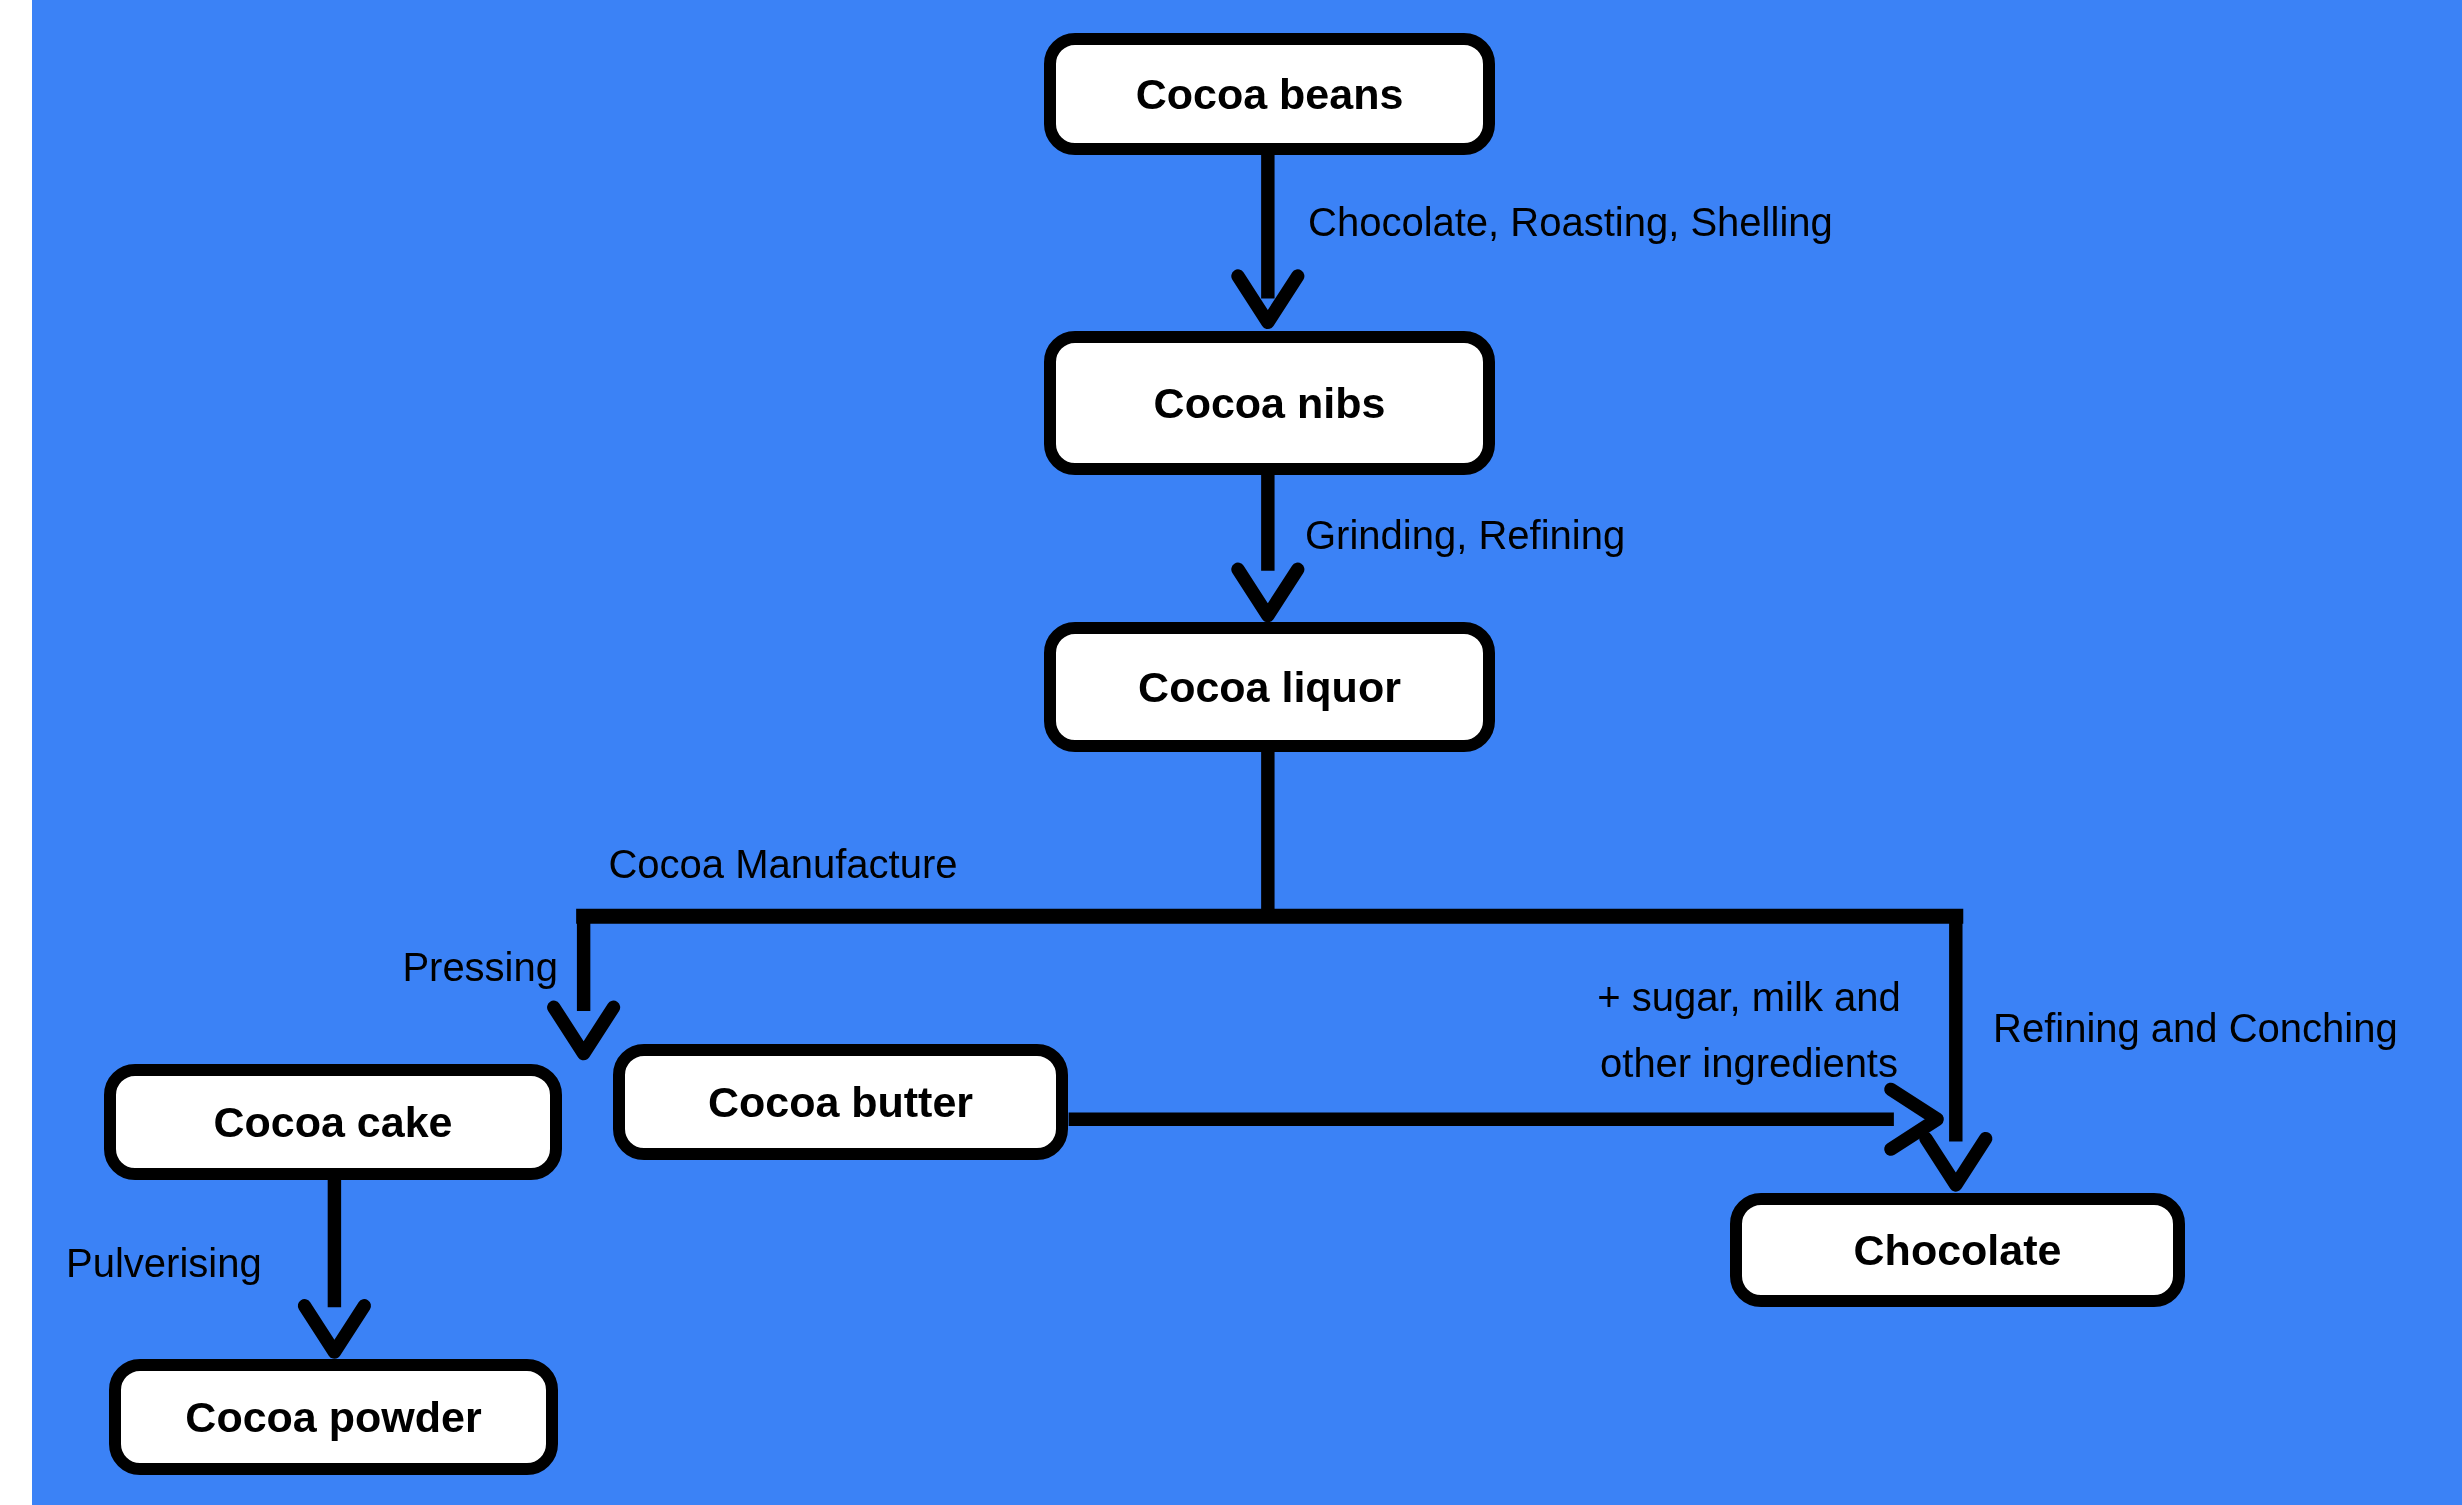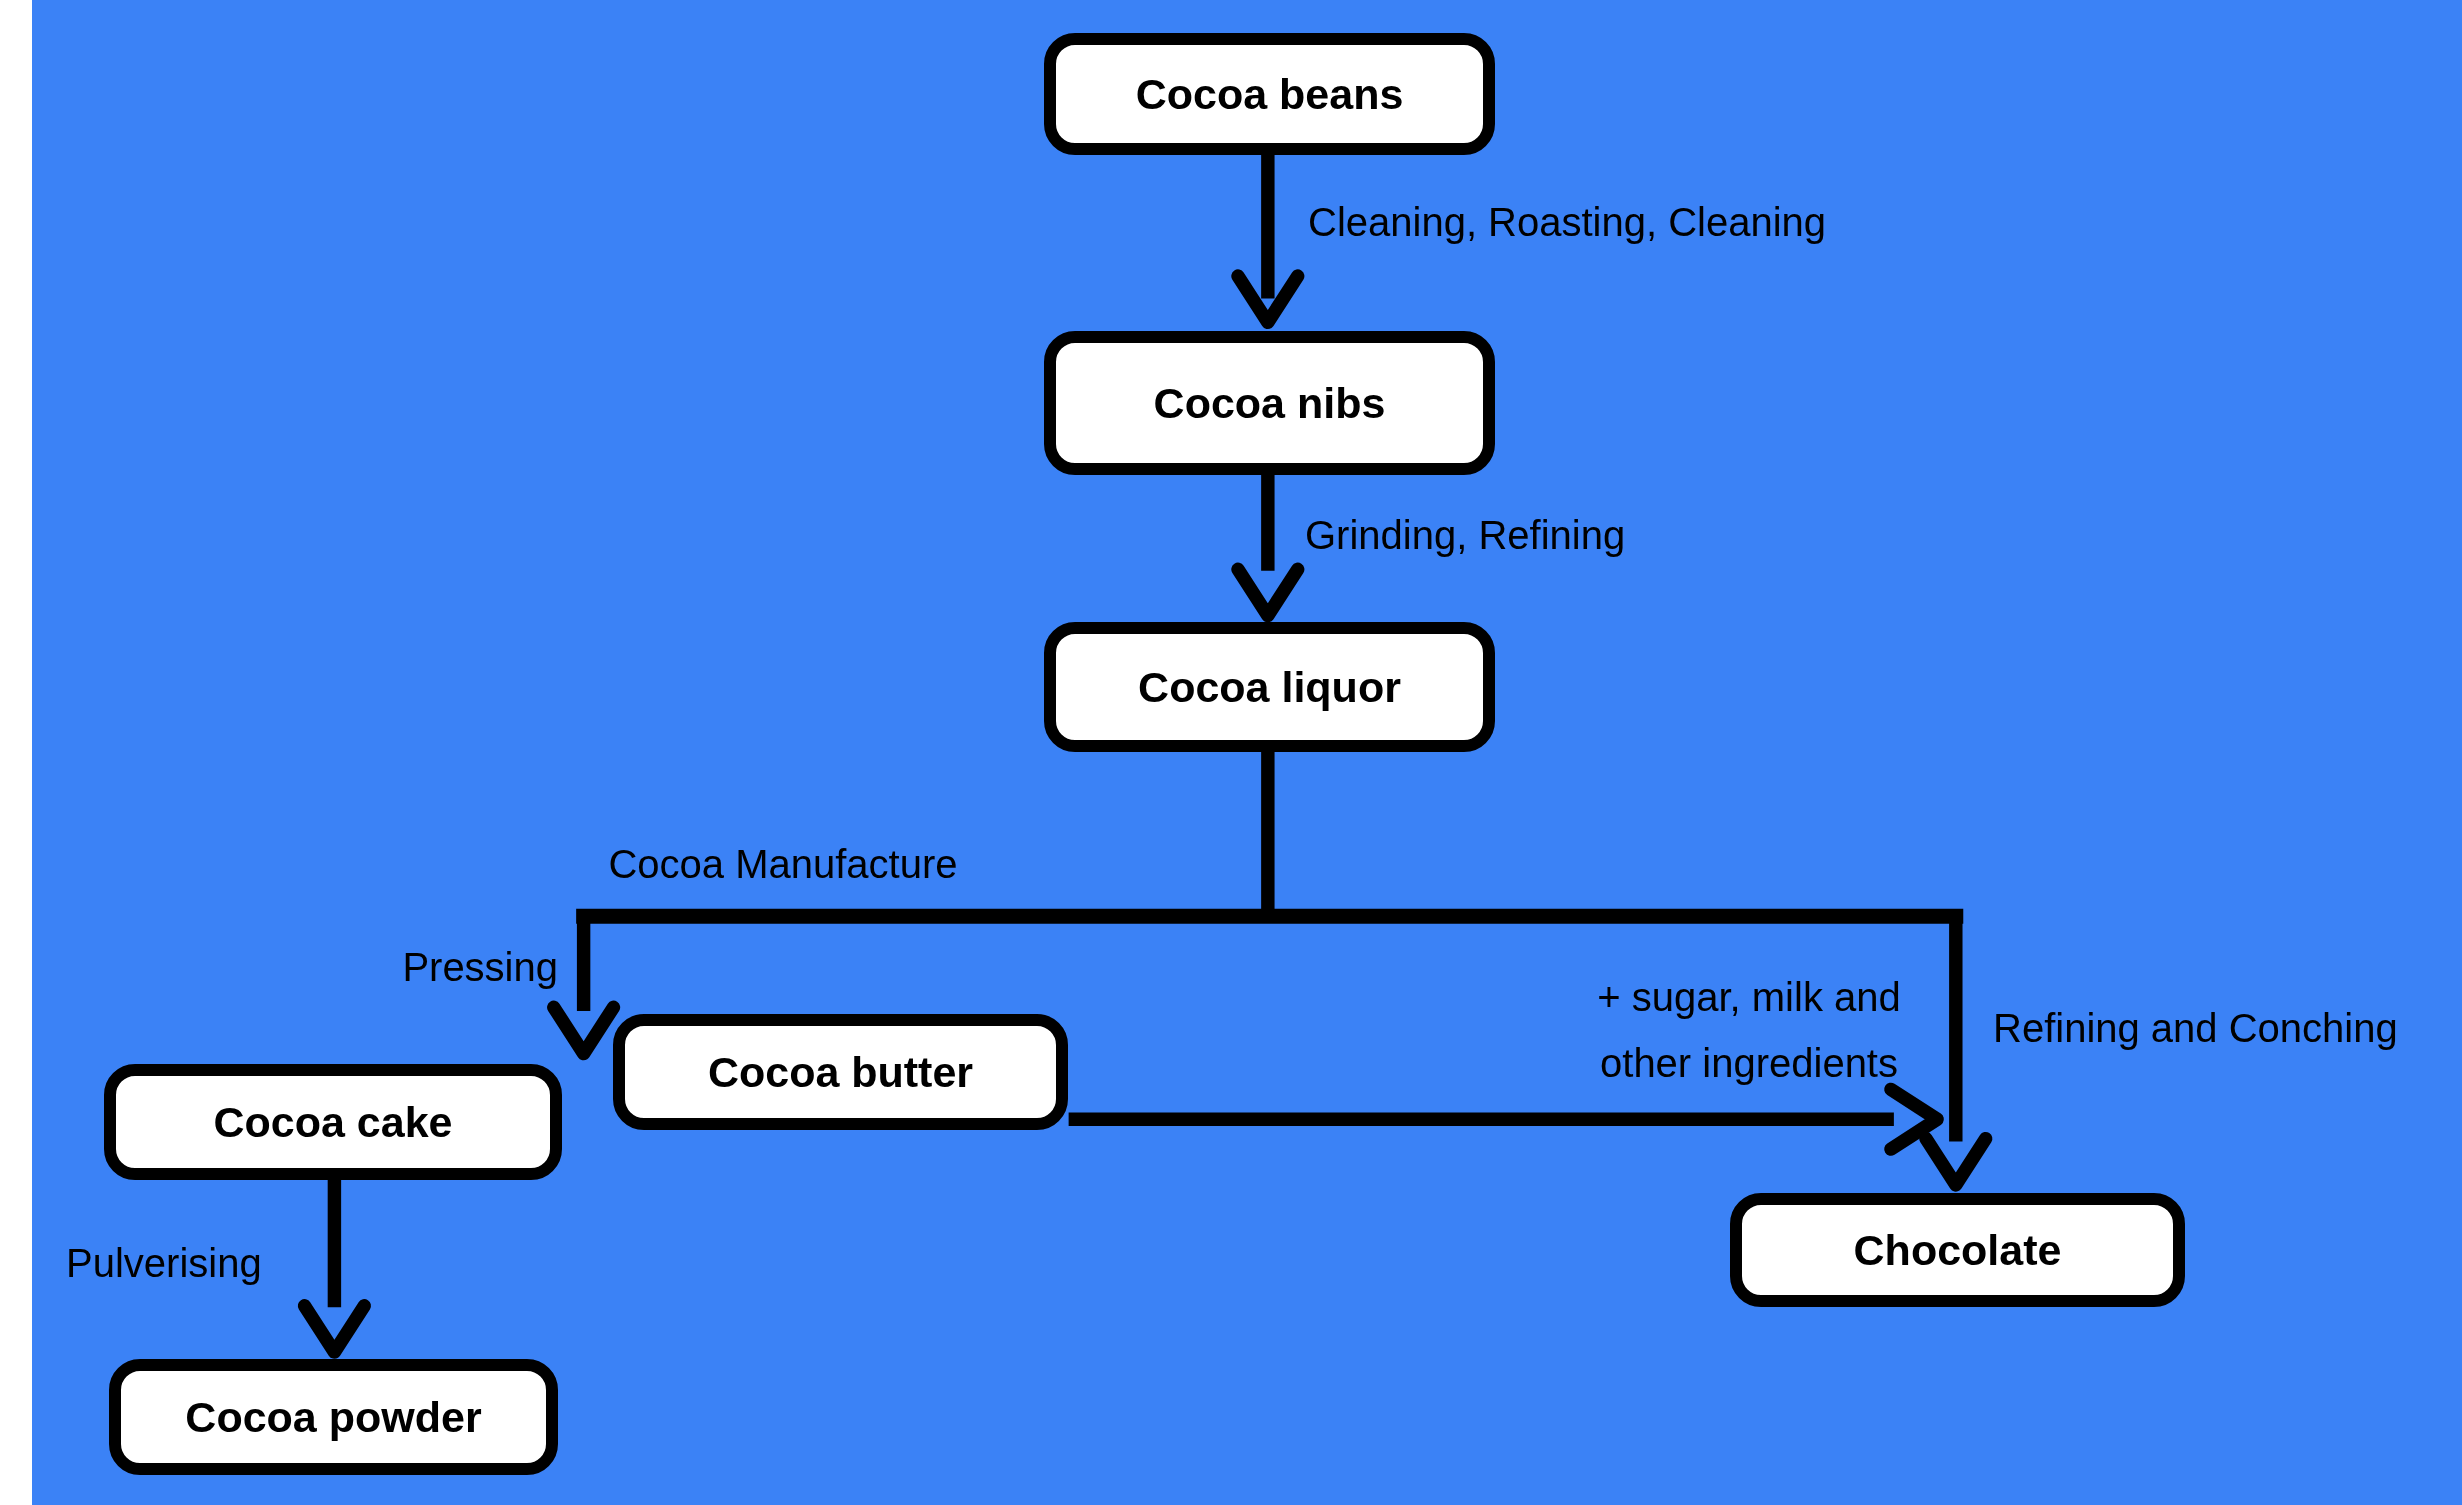--- a/index.html
+++ b/index.html
@@ -85,27 +85,27 @@
   </svg>
 
   <div class="node" style="left:1012px; top:33px;   width:451px; height:122px;">Cocoa beans</div>
 
   <div class="node" style="left:1012px; top:331px;  width:451px; height:144px;">Cocoa nibs</div>
 
   <div class="node" style="left:1012px; top:622px;  width:451px; height:130px;">Cocoa liquor</div>
 
   <div class="node" style="left:72px;   top:1064px; width:458px; height:116px;">Cocoa cake</div>
 
-  <div class="node" style="left:581px;  top:1014px; width:455px; height:116px;">Cocoa butter</div>
+  <div class="node" style="left:581px;  top:1044px; width:455px; height:116px;">Cocoa butter</div>
 
   <div class="node" style="left:1698px; top:1193px; width:455px; height:114px;">Chocolate</div>
 
   <div class="node" style="left:77px;  top:1359px; width:449px; height:116px;">Cocoa powder</div>
 
-  <div class="lbl" style="left:1276px; top:198px;">Cleaning, Roasting, Cleaning</div>
+  <div class="lbl" style="left:1276px; top:198px;">Chocolate, Roasting, Shelling</div>
 
   <div class="lbl" style="left:1273px; top:511px;">Grinding, Refining</div>
 
   <div class="lbl lbl-center" style="left:542px; top:840px; width:418px;text-align:center;">Cocoa Manufacture</div>
 
 
   <div class="lbl lbl-right" style="left:321px; top:943px; width:205px;">Pressing</div>
 
   <div class="lbl" style="left:1961px; top:1004px;">Refining and Conching</div>
 

